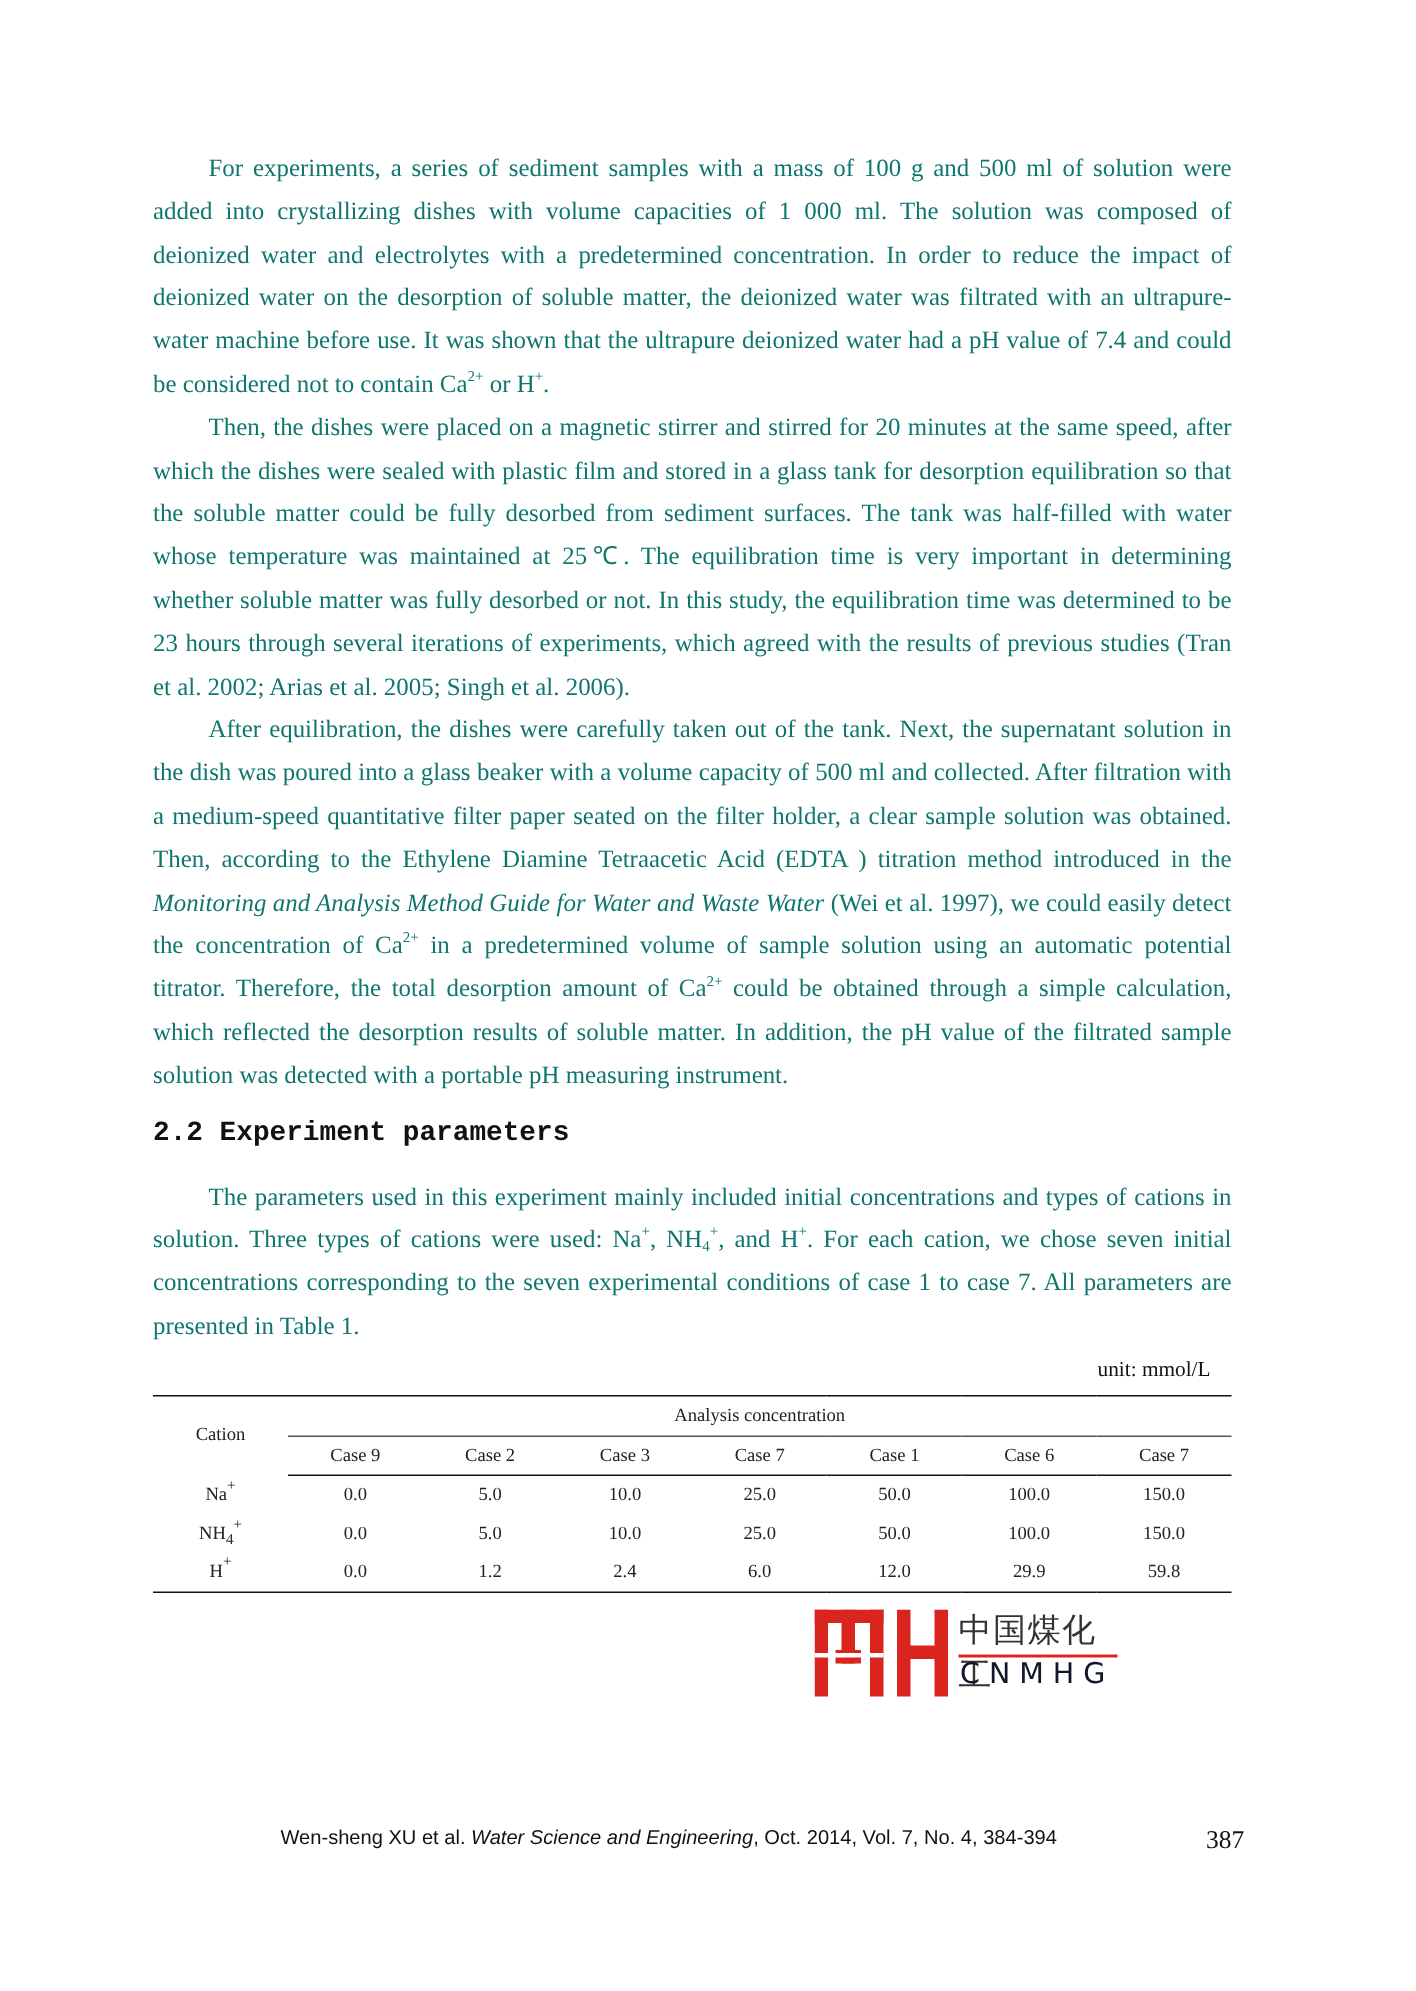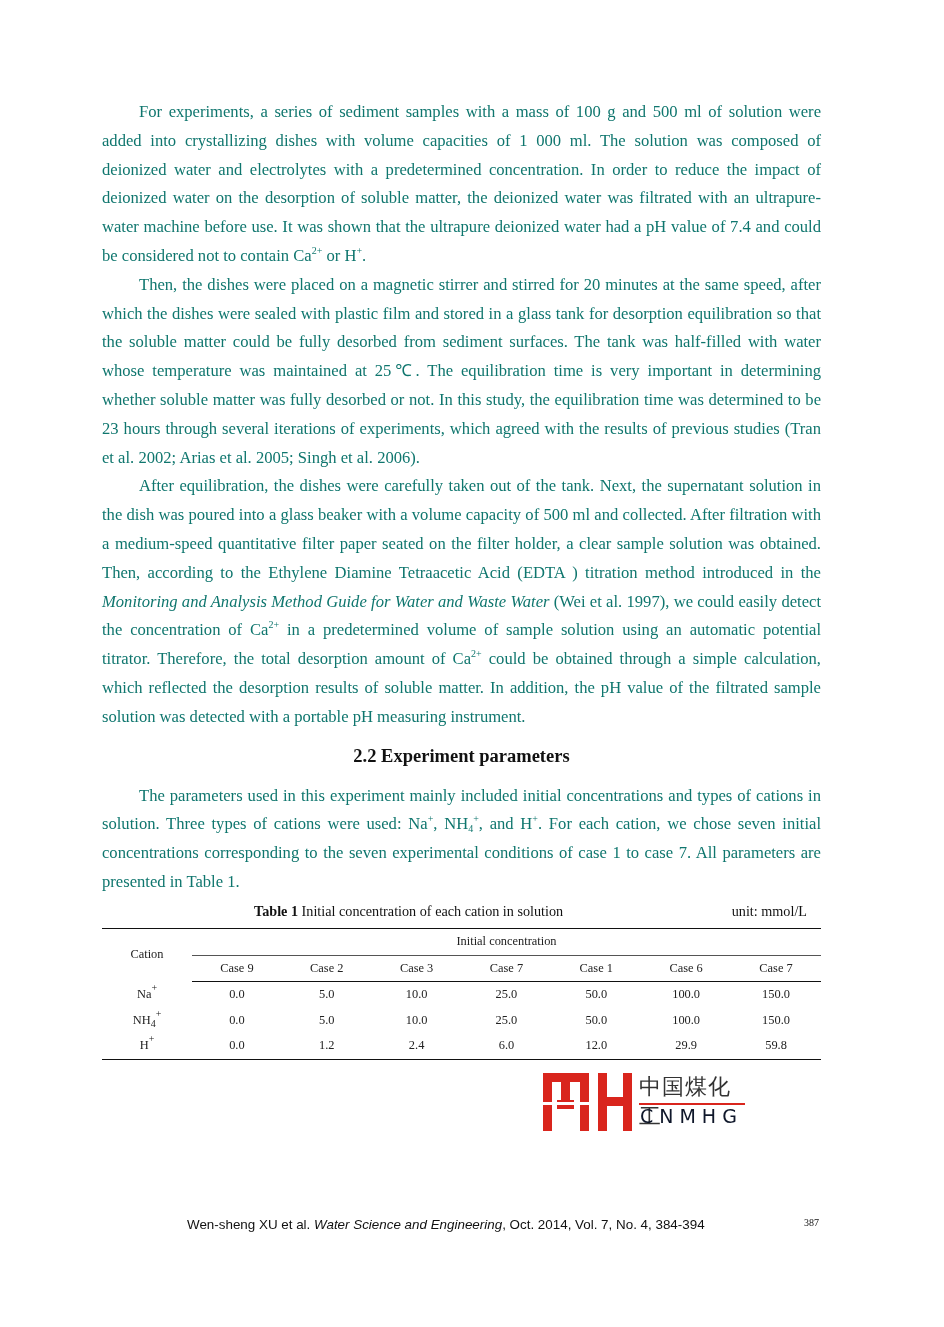--- a/index.html
+++ b/index.html
@@ -10,30 +10,29 @@
       font-size: 16.6px;
       line-height: 28.8px;
       text-align: justify;
       text-indent: 37px;
       margin: 0;
       color: #0f766e;
     }
     sup { font-size: 10px; line-height: 0; vertical-align: 7px; }
     sub { font-size: 10px; line-height: 0; vertical-align: -3px; }
     .heading {
-      font-family: Liberation Serif, serif;
+      font-family: Liberation Mono, monospace;
       font-weight: bold;
       font-size: 18.5px;
-      margin: 10px 0 12px 0;
+      margin: 10px 0 0 0;
       height: 28px;
       line-height: 28px;
       color: #111;
-      text-align: center;
     }
-    .para.after-heading { }
+    .para.after-heading { margin-top: 14px; }
     .caption-row {
       position: relative;
       height: 24px;
       margin-top: 2px;
       font-family: "Liberation Serif", serif;
       font-size: 14.2px;
       line-height: 24px;
     }
     .caption { position: absolute; left: 152px; top: 0; }
     .caption b { font-weight: bold; }
@@ -52,21 +51,21 @@
     .group-row th.grp { height: 26px; vertical-align: middle; border-bottom: 1.2px solid #555; }
     .case-row th { height: 25px; border-bottom: 1.2px solid #111; }
     .data-row td { height: 25.7px; }
     .cation-head { width: 90px; vertical-align: middle; }
     .footer {
       position: absolute; left: 187px; top: 1217px;
       font-family: "Liberation Sans", sans-serif; font-size: 13.4px; color: #111;
     }
     .pagenum {
       position: absolute; left: 804px; top: 1217px;
-      font-family: "Liberation Serif", serif; font-size: 10px; color: #111;
+      font-family: "Liberation Serif", serif; font-size: 17px; color: #111;
     }
     .logo { position: absolute; left: 543px; top: 1072px; width: 210px; height: 62px; }
     .logo-cn {
       position: absolute; left: 96px; top: 0px;
       font-family: "DejaVu Sans", sans-serif; font-size: 22px; color: #333; letter-spacing: 1px;
       background: #fff; padding-right: 2px;
     }
     .logo-line { position: absolute; left: 96px; top: 31px; width: 106px; height: 2px; background: #d9251d; }
     .logo-en {
       position: absolute; left: 97px; top: 33px;
@@ -81,29 +80,28 @@
 
   <p class="para">Then, the dishes were placed on a magnetic stirrer and stirred for 20 minutes at the same speed, after which the dishes were sealed with plastic film and stored in a glass tank for desorption equilibration so that the soluble matter could be fully desorbed from sediment surfaces. The tank was half-filled with water whose temperature was maintained at 25℃. The equilibration time is very important in determining whether soluble matter was fully desorbed or not. In this study, the equilibration time was determined to be 23 hours through several iterations of experiments, which agreed with the results of previous studies (Tran et al. 2002; Arias et al. 2005; Singh et al. 2006).</p>
 
   <p class="para"><span>After equilibration, the dishes were carefully taken out of the tank. Next, the supernatant solution in the dish was poured into a glass beaker with a volume capacity of 500 ml and collected. After filtration with a medium-speed quantitative filter paper seated on the filter holder, a clear sample solution was obtained. Then, according to the Ethylene Diamine Tetraacetic Acid (EDTA ) titration method introduced in the </span><i>Monitoring and Analysis Method Guide for Water and Waste Water</i><span> (Wei et al. 1997), we could easily detect the concentration of Ca</span><sup>2+</sup><span> in a predetermined volume of sample solution using an automatic potential titrator. Therefore, the total desorption amount of Ca</span><sup>2+</sup><span> could be obtained through a simple calculation, which reflected the desorption results of soluble matter. In addition, the pH value of the filtrated sample solution was detected with a portable pH measuring instrument.</span></p>
 
   <div class="heading">2.2 Experiment parameters</div>
 
   <p class="para after-heading"><span>The parameters used in this experiment mainly included initial concentrations and types of cations in solution. Three types of cations were used: Na</span><sup>+</sup><span>, NH</span><sub>4</sub><sup>+</sup><span>, and H</span><sup>+</sup><span>. For each cation, we chose seven initial concentrations corresponding to the seven experimental conditions of case 1 to case 7. All parameters are presented in Table 1.</span></p>
 
   <div class="caption-row">
-    <span class="caption"><b>Table 1</b><span> Initial concentration of each cation in solution</span></span>
     <span class="unit">unit: mmol/L</span>
   </div>
 
   <table class="data">
     <thead>
       <tr class="group-row t-top">
         <th class="cation-head" rowspan="2">Cation</th>
-        <th class="grp" colspan="7">Initial concentration</th>
+        <th class="grp" colspan="7">Analysis concentration</th>
       </tr>
       <tr class="case-row" id="case-row">
           <th>Case 9</th>
           <th>Case 2</th>
           <th>Case 3</th>
           <th>Case 7</th>
           <th>Case 1</th>
           <th>Case 6</th>
           <th>Case 7</th>
         </tr>

